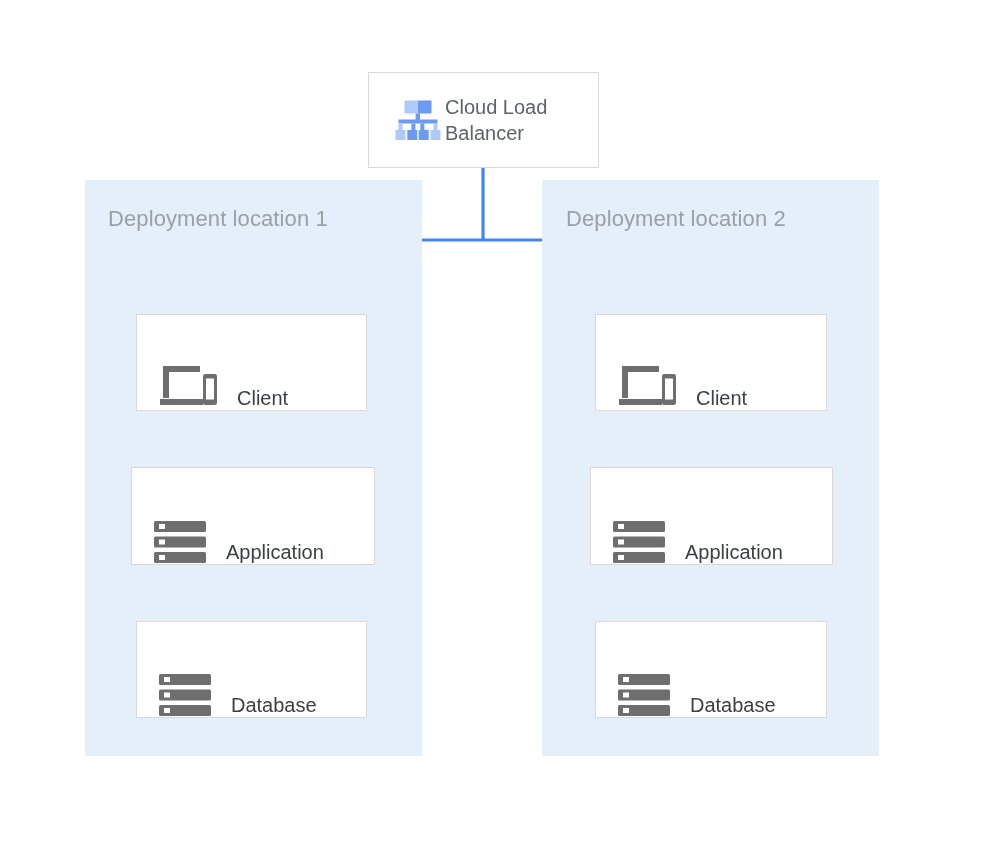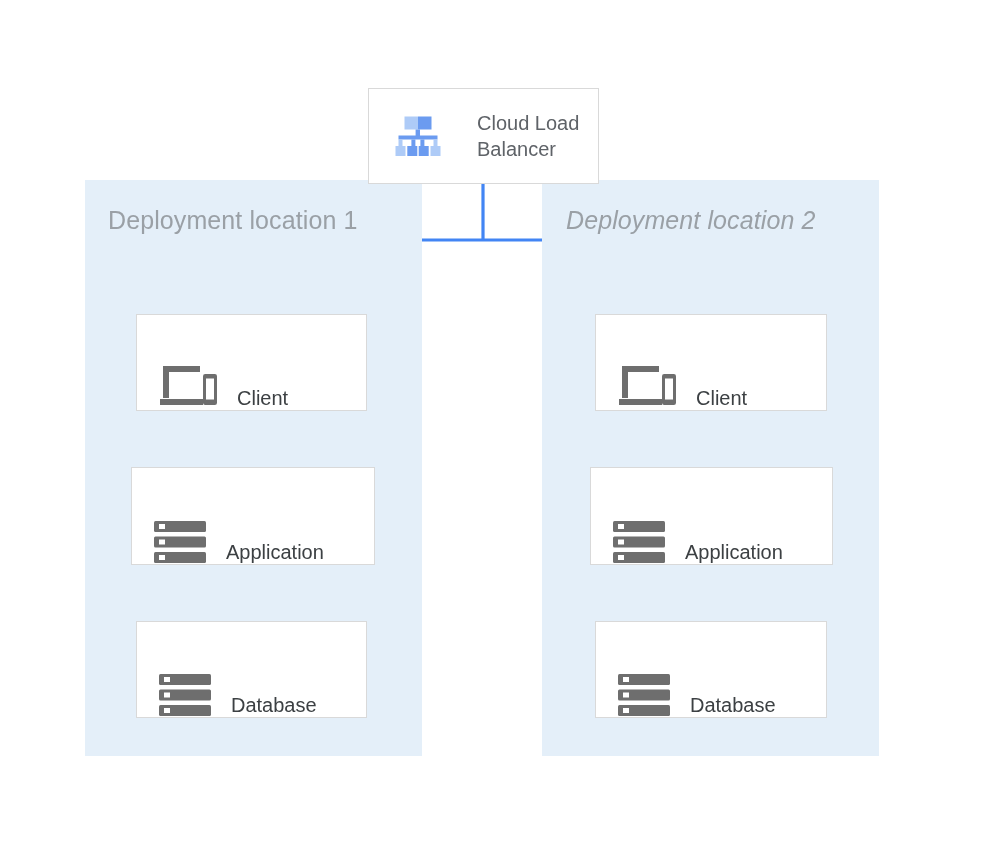--- a/index.html
+++ b/index.html
@@ -20,21 +20,21 @@
     overflow: hidden;
   }
 
   
   .region-panel {
     position: absolute;
     background: #e4eff9;
   }
   .region-label {
     position: absolute;
-    font-size: 25px;
+    font-size: 22px;
     color: #9aa0a6;
     letter-spacing: 0.1px;
     white-space: nowrap;
   }
 
   
   .node-box {
     position: absolute;
     background: #ffffff;
     border: 1px solid #d9d9d9;
@@ -97,23 +97,23 @@
     <path d="M251,565 L251,603" fill="none" stroke="#4285f4" stroke-width="3.2" marker-end="url(#arrowhead)"></path>
 
     <path d="M711,412 L711,449" fill="none" stroke="#4285f4" stroke-width="3.2" marker-end="url(#arrowhead)"></path>
     <path d="M711,565 L711,603" fill="none" stroke="#4285f4" stroke-width="3.2" marker-end="url(#arrowhead)"></path>
   </svg>
 
   <div class="region-panel" style="left:85px; top:180px; width:337px; height:576px;"></div>
   <div class="region-label" style="left:108px; top:206px;">Deployment location 1</div>
 
   <div class="region-panel" style="left:542px; top:180px; width:337px; height:576px;"></div>
-  <div class="region-label" style="left:566px; top:206px;font-style:italic;">Deployment location 2</div>
-
-  <div class="node-box" id="lb-box" style="left:368px; top:72px; width:231px; height:96px; padding-left:22px; gap:32px;margin-top:16px;">
+  <div class="region-label" style="left:566px; top:206px;">Deployment location 2</div>
+
+  <div class="node-box" id="lb-box" style="left:368px; top:72px; width:231px; height:96px; padding-left:22px; gap:0;">
     <span class="node-icon">
       <svg width="54" height="54" viewBox="0 0 54 54" xmlns="http://www.w3.org/2000/svg">
 
         <rect x="13.5" y="7.5" width="13.5" height="13" fill="#aecbf7"></rect>
         <rect x="27" y="7.5" width="13.5" height="13" fill="#6b9bf0"></rect>
 
         <rect x="24.6" y="20.5" width="4.4" height="9.5" fill="#6b9bf0"></rect>
 
         <rect x="7.5" y="26.5" width="39" height="4" fill="#6b9bf0"></rect>
 

